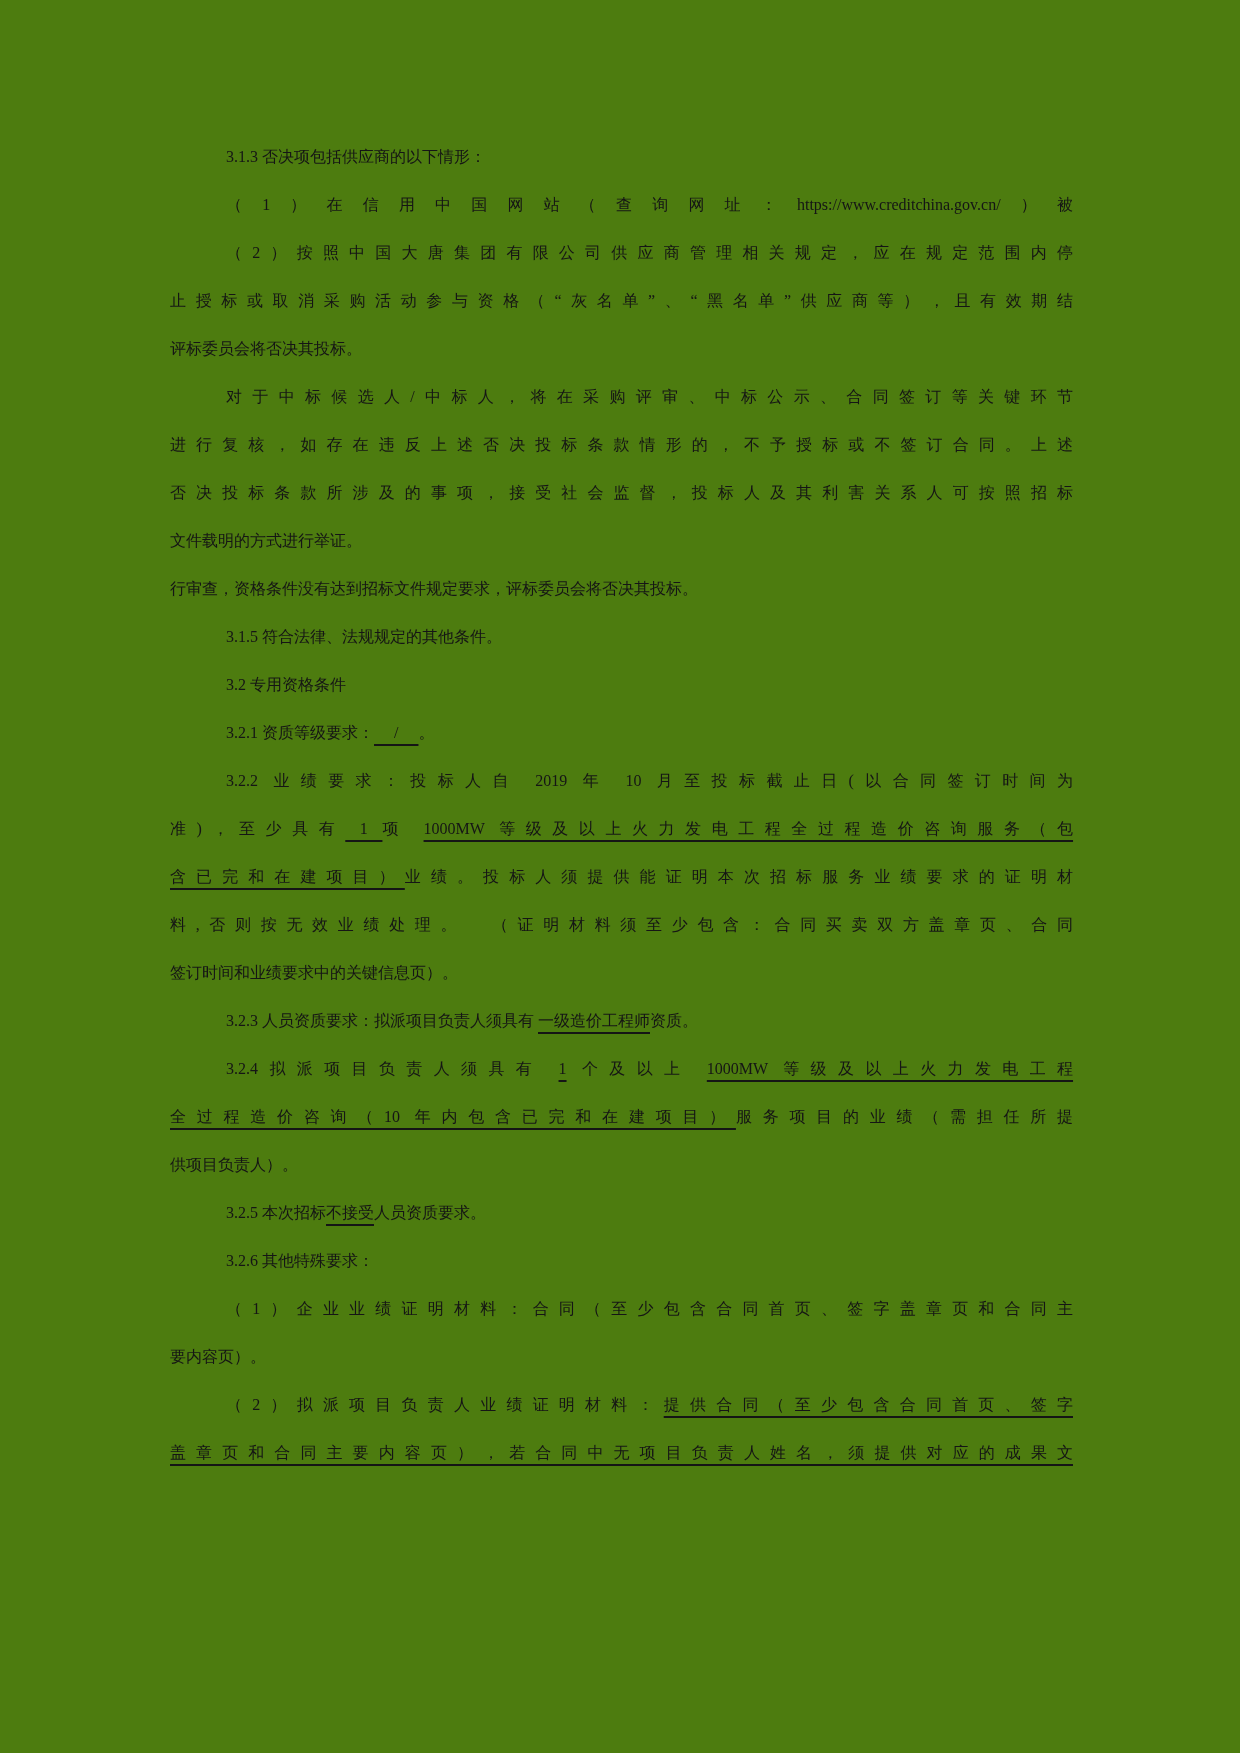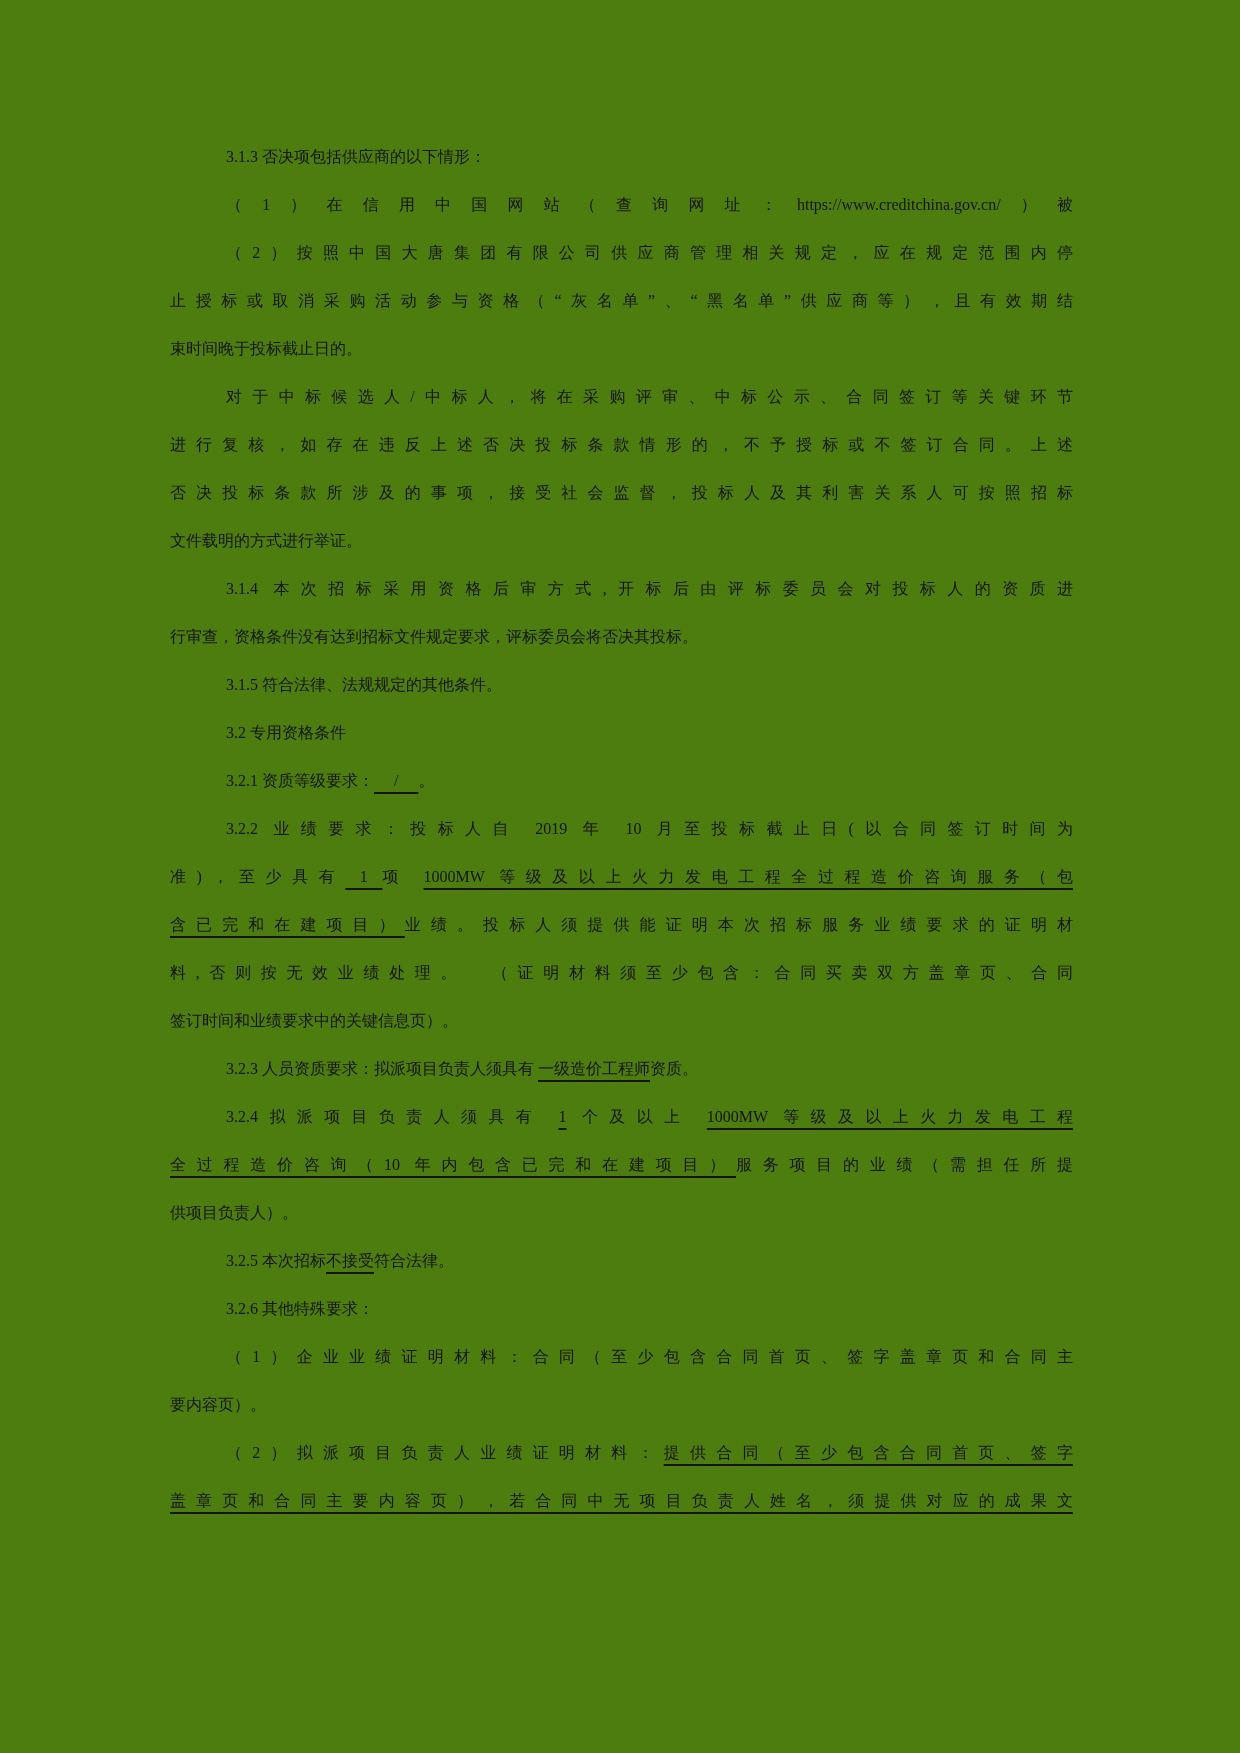--- a/index.html
+++ b/index.html
@@ -22,39 +22,38 @@
 </style>
 </head>
 <body>
 
 <div class="page">
   <div id="doc">
       <div class="line indent end"><span>3.1.3 否决项包括供应商的以下情形：</span></div>
       <div class="line indent"><span>（1）在信用中国网站（查询网址：https://www.creditchina.gov.cn/）被</span></div>
       <div class="line indent"><span>（2）按照中国大唐集团有限公司供应商管理相关规定，应在规定范围内停</span></div>
       <div class="line"><span>止授标或取消采购活动参与资格（“灰名单”、“黑名单”供应商等），且有效期结</span></div>
-      <div class="line end"><span>束时间晚于投标截止日的。</span></div>
+      <div class="line end"><span>评标委员会将否决其投标。</span></div>
       <div class="line indent"><span>对于中标候选人/中标人，将在采购评审、中标公示、合同签订等关键环节</span></div>
       <div class="line"><span>进行复核，如存在违反上述否决投标条款情形的，不予授标或不签订合同。上述</span></div>
       <div class="line"><span>否决投标条款所涉及的事项，接受社会监督，投标人及其利害关系人可按照招标</span></div>
       <div class="line end"><span>文件载明的方式进行举证。</span></div>
-      <div class="line indent"><span>3.1.4 本次招标采用资格后审方式,开标后由评标委员会对投标人的资质进</span></div>
       <div class="line end"><span>行审查，资格条件没有达到招标文件规定要求，评标委员会将否决其投标。</span></div>
       <div class="line indent end"><span>3.1.5 符合法律、法规规定的其他条件。</span></div>
       <div class="line indent end"><span class="b">3.2 专用资格条件</span></div>
       <div class="line indent end"><span>3.2.1 资质等级要求：</span><span class="u">　&nbsp;/&nbsp;　</span><span>。</span></div>
       <div class="line indent"><span>3.2.2 业绩要求：投标人自 2019 年 10 月至投标截止日(以合同签订时间为</span></div>
       <div class="line"><span>准)，至少具有</span><span class="u">&nbsp;1&nbsp;</span><span>项 </span><span class="u">1000MW 等级及以上火力发电工程全过程造价咨询服务（包</span></div>
       <div class="line"><span class="u">含已完和在建项目）</span><span>业绩。投标人须提供能证明本次招标服务业绩要求的证明材</span></div>
       <div class="line"><span>料,否则按无效业绩处理。　（证明材料须至少包含：合同买卖双方盖章页、合同</span></div>
       <div class="line end"><span>签订时间和业绩要求中的关键信息页）。</span></div>
       <div class="line indent end"><span>3.2.3 人员资质要求：拟派项目负责人须具有 </span><span class="u">一级造价工程师</span><span>资质。</span></div>
       <div class="line indent"><span>3.2.4拟派项目负责人须具有 </span><span class="u">1</span><span> 个及以上 </span><span class="u">1000MW 等级及以上火力发电工程</span></div>
       <div class="line"><span class="u">全过程造价咨询（10 年内包含已完和在建项目）</span><span>服务项目的业绩（需担任所提</span></div>
       <div class="line end"><span>供项目负责人）。</span></div>
-      <div class="line indent end"><span>3.2.5 本次招标</span><span class="u">不接受</span><span>符合法律。</span></div>
+      <div class="line indent end"><span>3.2.5 本次招标</span><span class="u">不接受</span><span>人员资质要求。</span></div>
       <div class="line indent end"><span>3.2.6 其他特殊要求：</span></div>
       <div class="line indent"><span>（1）企业业绩证明材料：合同（至少包含合同首页、签字盖章页和合同主</span></div>
       <div class="line end"><span>要内容页）。</span></div>
       <div class="line indent"><span>（2）拟派项目负责人业绩证明材料：</span><span class="u">提供合同（至少包含合同首页、签字</span></div>
       <div class="line"><span class="u">盖章页和合同主要内容页），若合同中无项目负责人姓名，须提供对应的成果文</span></div>
     </div>
 </div>
 
 </body></html>

